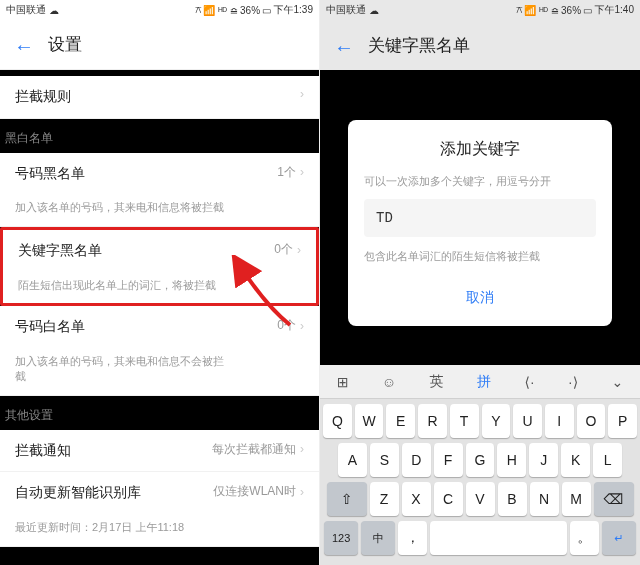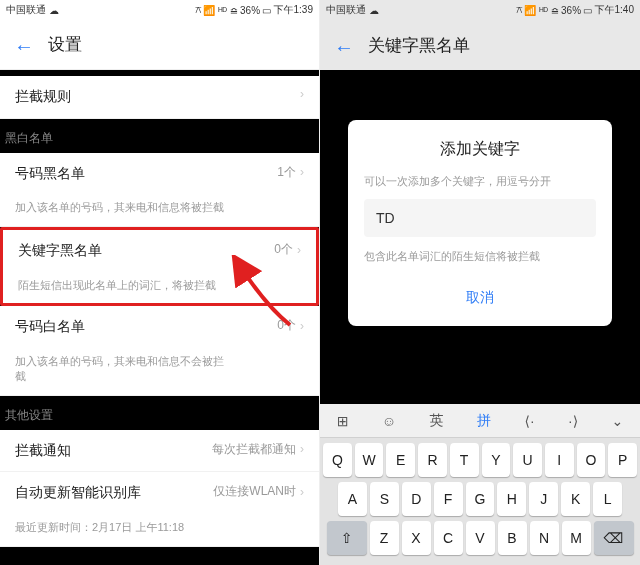--- a/index.html
+++ b/index.html
@@ -23,21 +23,21 @@
 .item-title { font-size:14px; color:#222; line-height:1.4; }
 .item-sub { font-size:11px; color:#9a9a9a; margin-top:17px; line-height:1.35; max-width:210px; }
 .item-right { display:flex; align-items:center; gap:4px; color:#999; font-size:12px; }
 .chevron { color:#ccc; font-size:12px; }
 .highlight-box { border:3px solid #e02020; border-radius:2px; }
 .arrow { position:absolute; width:80px; height:80px; pointer-events:none; }
 .dialog-overlay { position:absolute; top:70px; left:0; right:0; bottom:0; display:flex; align-items:flex-start; justify-content:center; padding:50px 10px 0; }
 .dialog { background:#fff; border-radius:8px; width:264px; padding:19px 16px 10px; box-shadow:0 3px 18px rgba(0,0,0,0.18); }
 .dialog-title { text-align:center; font-size:16px; color:#222; font-weight:500; margin-bottom:14px; }
 .dialog-hint { font-size:11px; color:#999; margin-bottom:10px; }
-.dialog-input { width:100%; background:#f5f5f5; border:none; border-radius:4px; padding:11px 12px; font-size:14px; color:#333; margin-bottom:12px; outline:none; }
+.dialog-input { width:100%; background:#f5f5f5; border:none; border-radius:4px; padding:11px 12px; font-size:14px; color:#333; margin-bottom:12px; outline:none;font-family:Liberation Mono, monospace; }
 .dialog-note { font-size:11px; color:#999; margin-bottom:16px; }
 .dialog-btns { display:flex; gap:10px; }
 .dialog-btn { flex:1; height:36px; border:none; background:transparent; font-size:14px; color:#2e7cf6; cursor:pointer; border-radius:4px; }
 .keyboard { position:absolute; bottom:0; left:0; right:0; background:#e3e3e3; }
 .kb-toolbar { height:34px; display:flex; align-items:center; justify-content:space-around; border-bottom:1px solid #d0d0d0; background:#f0f0f0; }
 .kb-tool { color:#555; font-size:14px; padding:4px 6px; cursor:pointer; }
 .kb-tool.active { color:#2e7cf6; font-weight:500; }
 .kb-rows { padding:5px 3px 5px; }
 .kb-row { display:flex; justify-content:center; gap:3px; margin-bottom:5px; }
 .key { flex:1; max-width:29px; height:34px; background:#fff; border-radius:4px; display:flex; align-items:center; justify-content:center; font-size:14px; color:#222; box-shadow:0 1px 1px rgba(0,0,0,0.25); cursor:pointer; }
@@ -215,17 +215,25 @@
             <div class="key">H</div>
             <div class="key">J</div>
             <div class="key">K</div>
             <div class="key">L</div>
           </div>
       <div class="kb-row kb-row3">
         <div class="key wide gray">⇧</div>
         <div id="krow3" style="display:contents"><div class="key">Z</div><div class="key">X</div><div class="key">C</div><div class="key">V</div><div class="key">B</div><div class="key">N</div><div class="key">M</div></div>
         <div class="key wide gray">⌫</div>
       </div>
+      <div class="kb-row kb-row4">
+        <div class="key mod gray">123</div>
+        <div class="key mod gray">中</div>
+        <div class="key" style="max-width:29px;">，</div>
+        <div class="key space"></div>
+        <div class="key" style="max-width:29px;">。</div>
+        <div class="key mod gray" style="color:#2e7cf6;">↵</div>
+      </div>
     </div>
   </div>
 </div>
 
 </div>
 
 </body></html>

